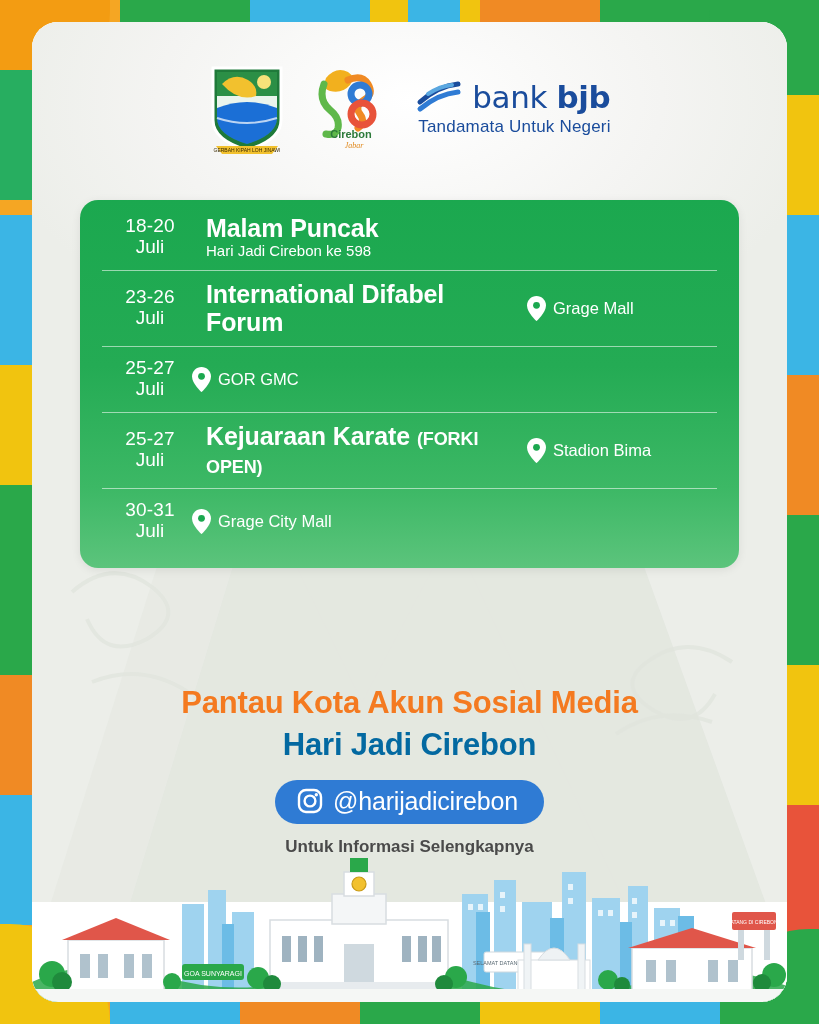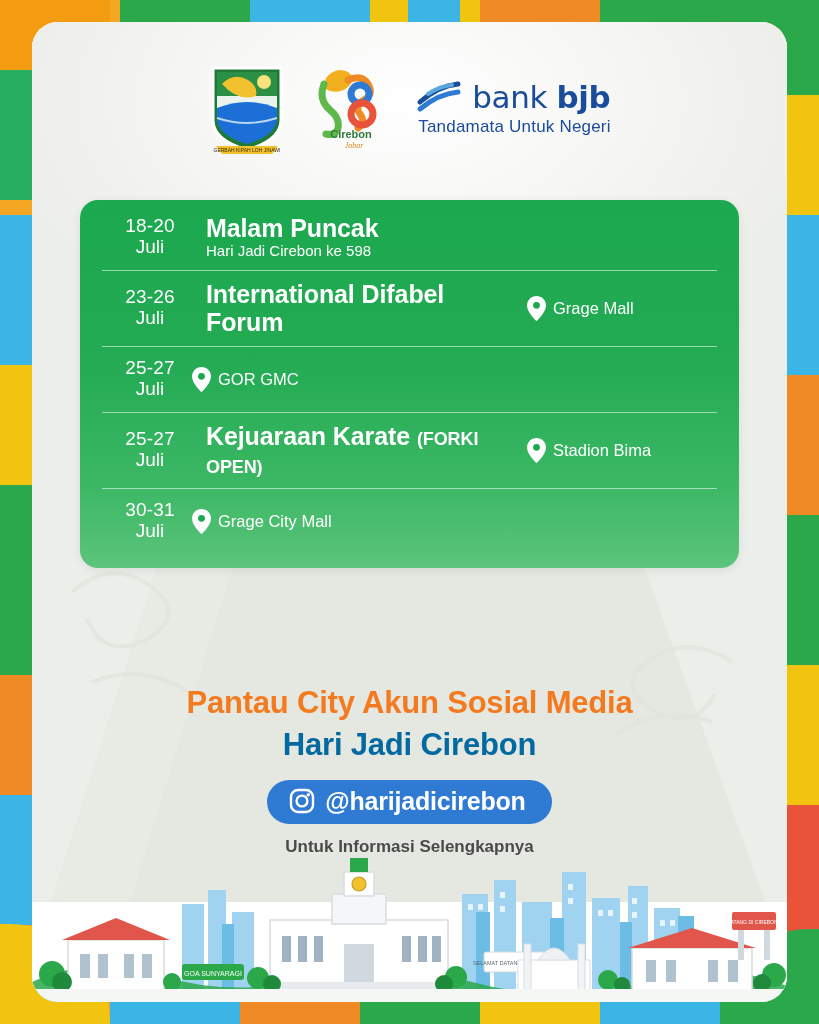--- a/index.html
+++ b/index.html
@@ -141,21 +141,21 @@
   .cta-l1, .cta-l2 {
     font-size: 31px; font-weight: bold; color: #f47a20; letter-spacing: -0.2px;
     line-height: 1.35;
   }
   .cta-l2 { color: #0369a1; }
   .ig-pill {
     display: inline-flex; align-items: center; gap: 10px;
     background: #2f7bd4; color: #fff;
     border-radius: 22px; padding: 7px 26px 8px 22px; margin-top: 14px;
   }
-  .ig-pill .ig-text { font-size: 25px; font-weight: bold; letter-spacing: -.2px; }
+  .ig-pill .ig-text { font-size: 25px; font-weight: normal; letter-spacing: -.2px; }
   .ig-icon { width: 26px; height: 26px; }
   .cta-note {
     margin-top: 13px; font-size: 17px; font-weight: bold; color: #4a4a4a;
   }
 
   
   .skyline { position: absolute; left: 0; right: 0; bottom: 0; height: 170px; }
 </style>
 </head>
 <body>
@@ -327,21 +327,21 @@
           <path d="M9.5 0 C4.3 0 0 4.2 0 9.4 C0 16.5 9.5 25 9.5 25 S19 16.5 19 9.4 C19 4.2 14.7 0 9.5 0 Z" fill="#ffffff"></path>
           <circle cx="9.5" cy="9.3" r="3.4" fill="#1ba84f"></circle>
         </svg>
         <span>Grage City Mall</span>
       </div>
     </div>
 
   </div>
 
   <div class="cta">
-    <div class="cta-l1">Pantau City Akun Sosial Media</div>
+    <div class="cta-l1">Pantau Kota Akun Sosial Media</div>
     <div class="cta-l2">Hari Jadi Cirebon</div>
 
     <div class="ig-pill">
       <svg class="ig-icon" viewBox="0 0 26 26">
         <rect x="2" y="2" width="22" height="22" rx="7" fill="none" stroke="#ffffff" stroke-width="2.4"></rect>
         <circle cx="13" cy="13" r="5.4" fill="none" stroke="#ffffff" stroke-width="2.4"></circle>
         <circle cx="19.3" cy="6.8" r="1.7" fill="#ffffff"></circle>
       </svg>
       <span class="ig-text">@harijadicirebon</span>
     </div>

